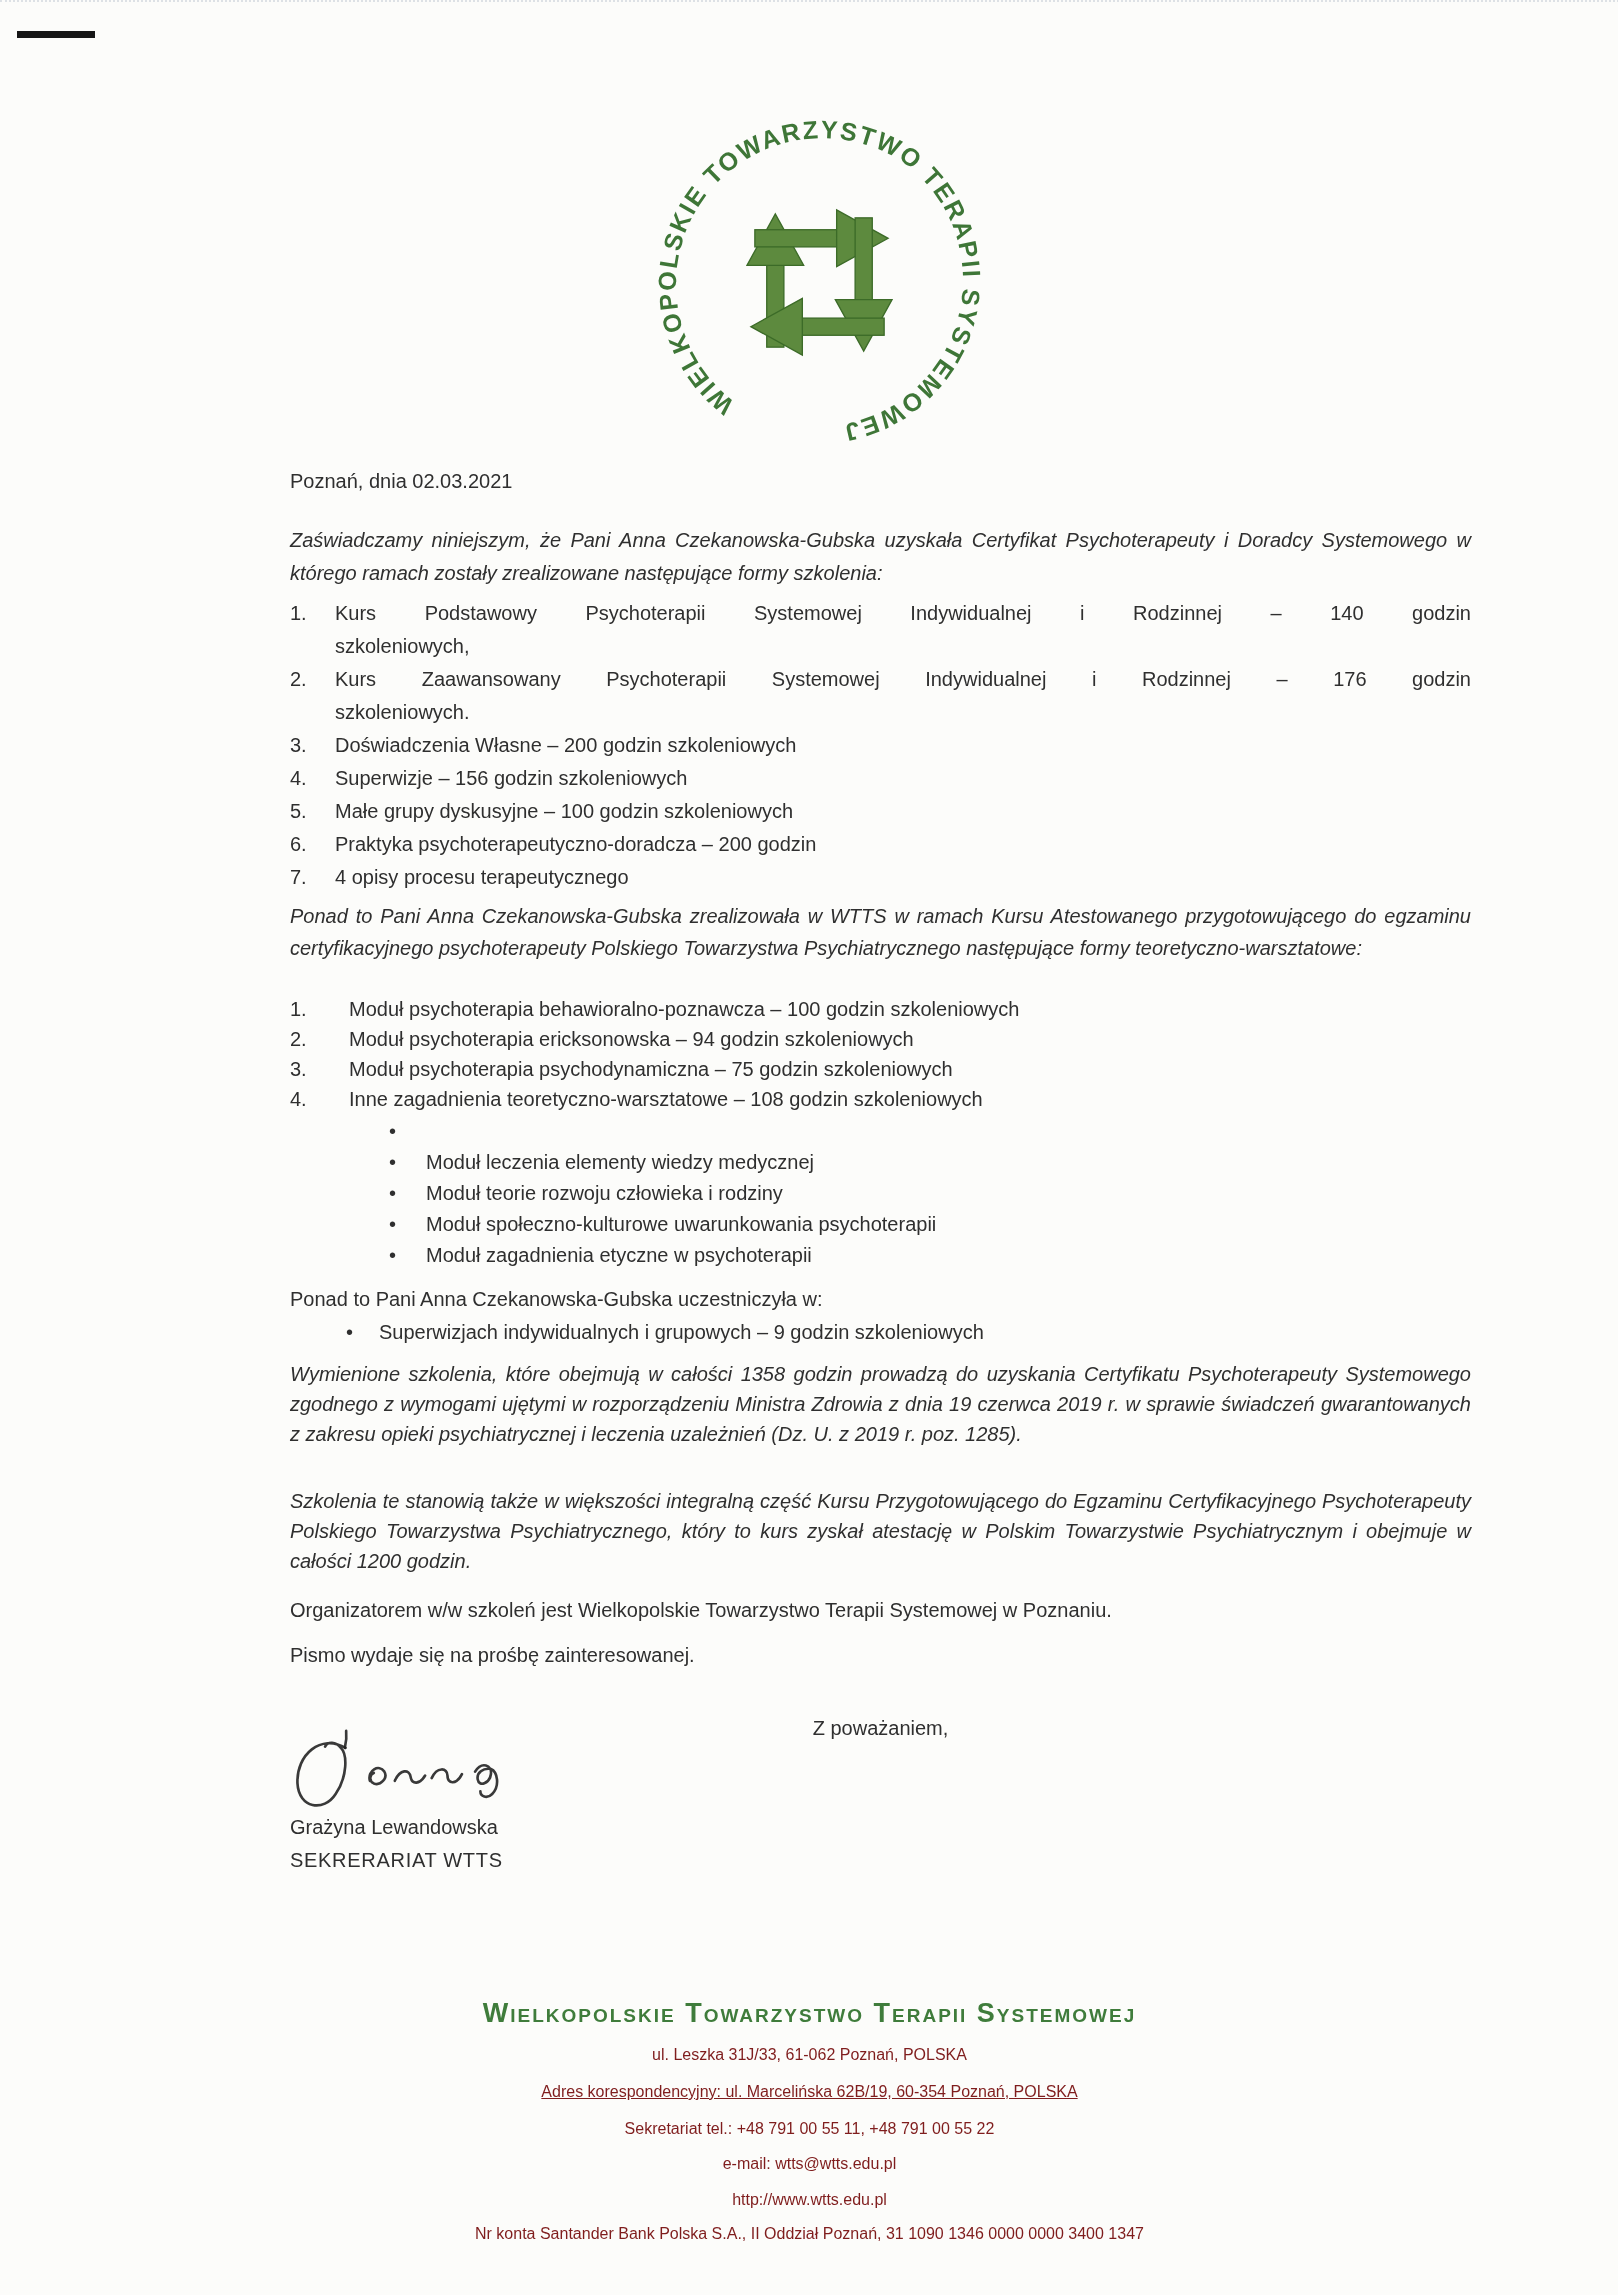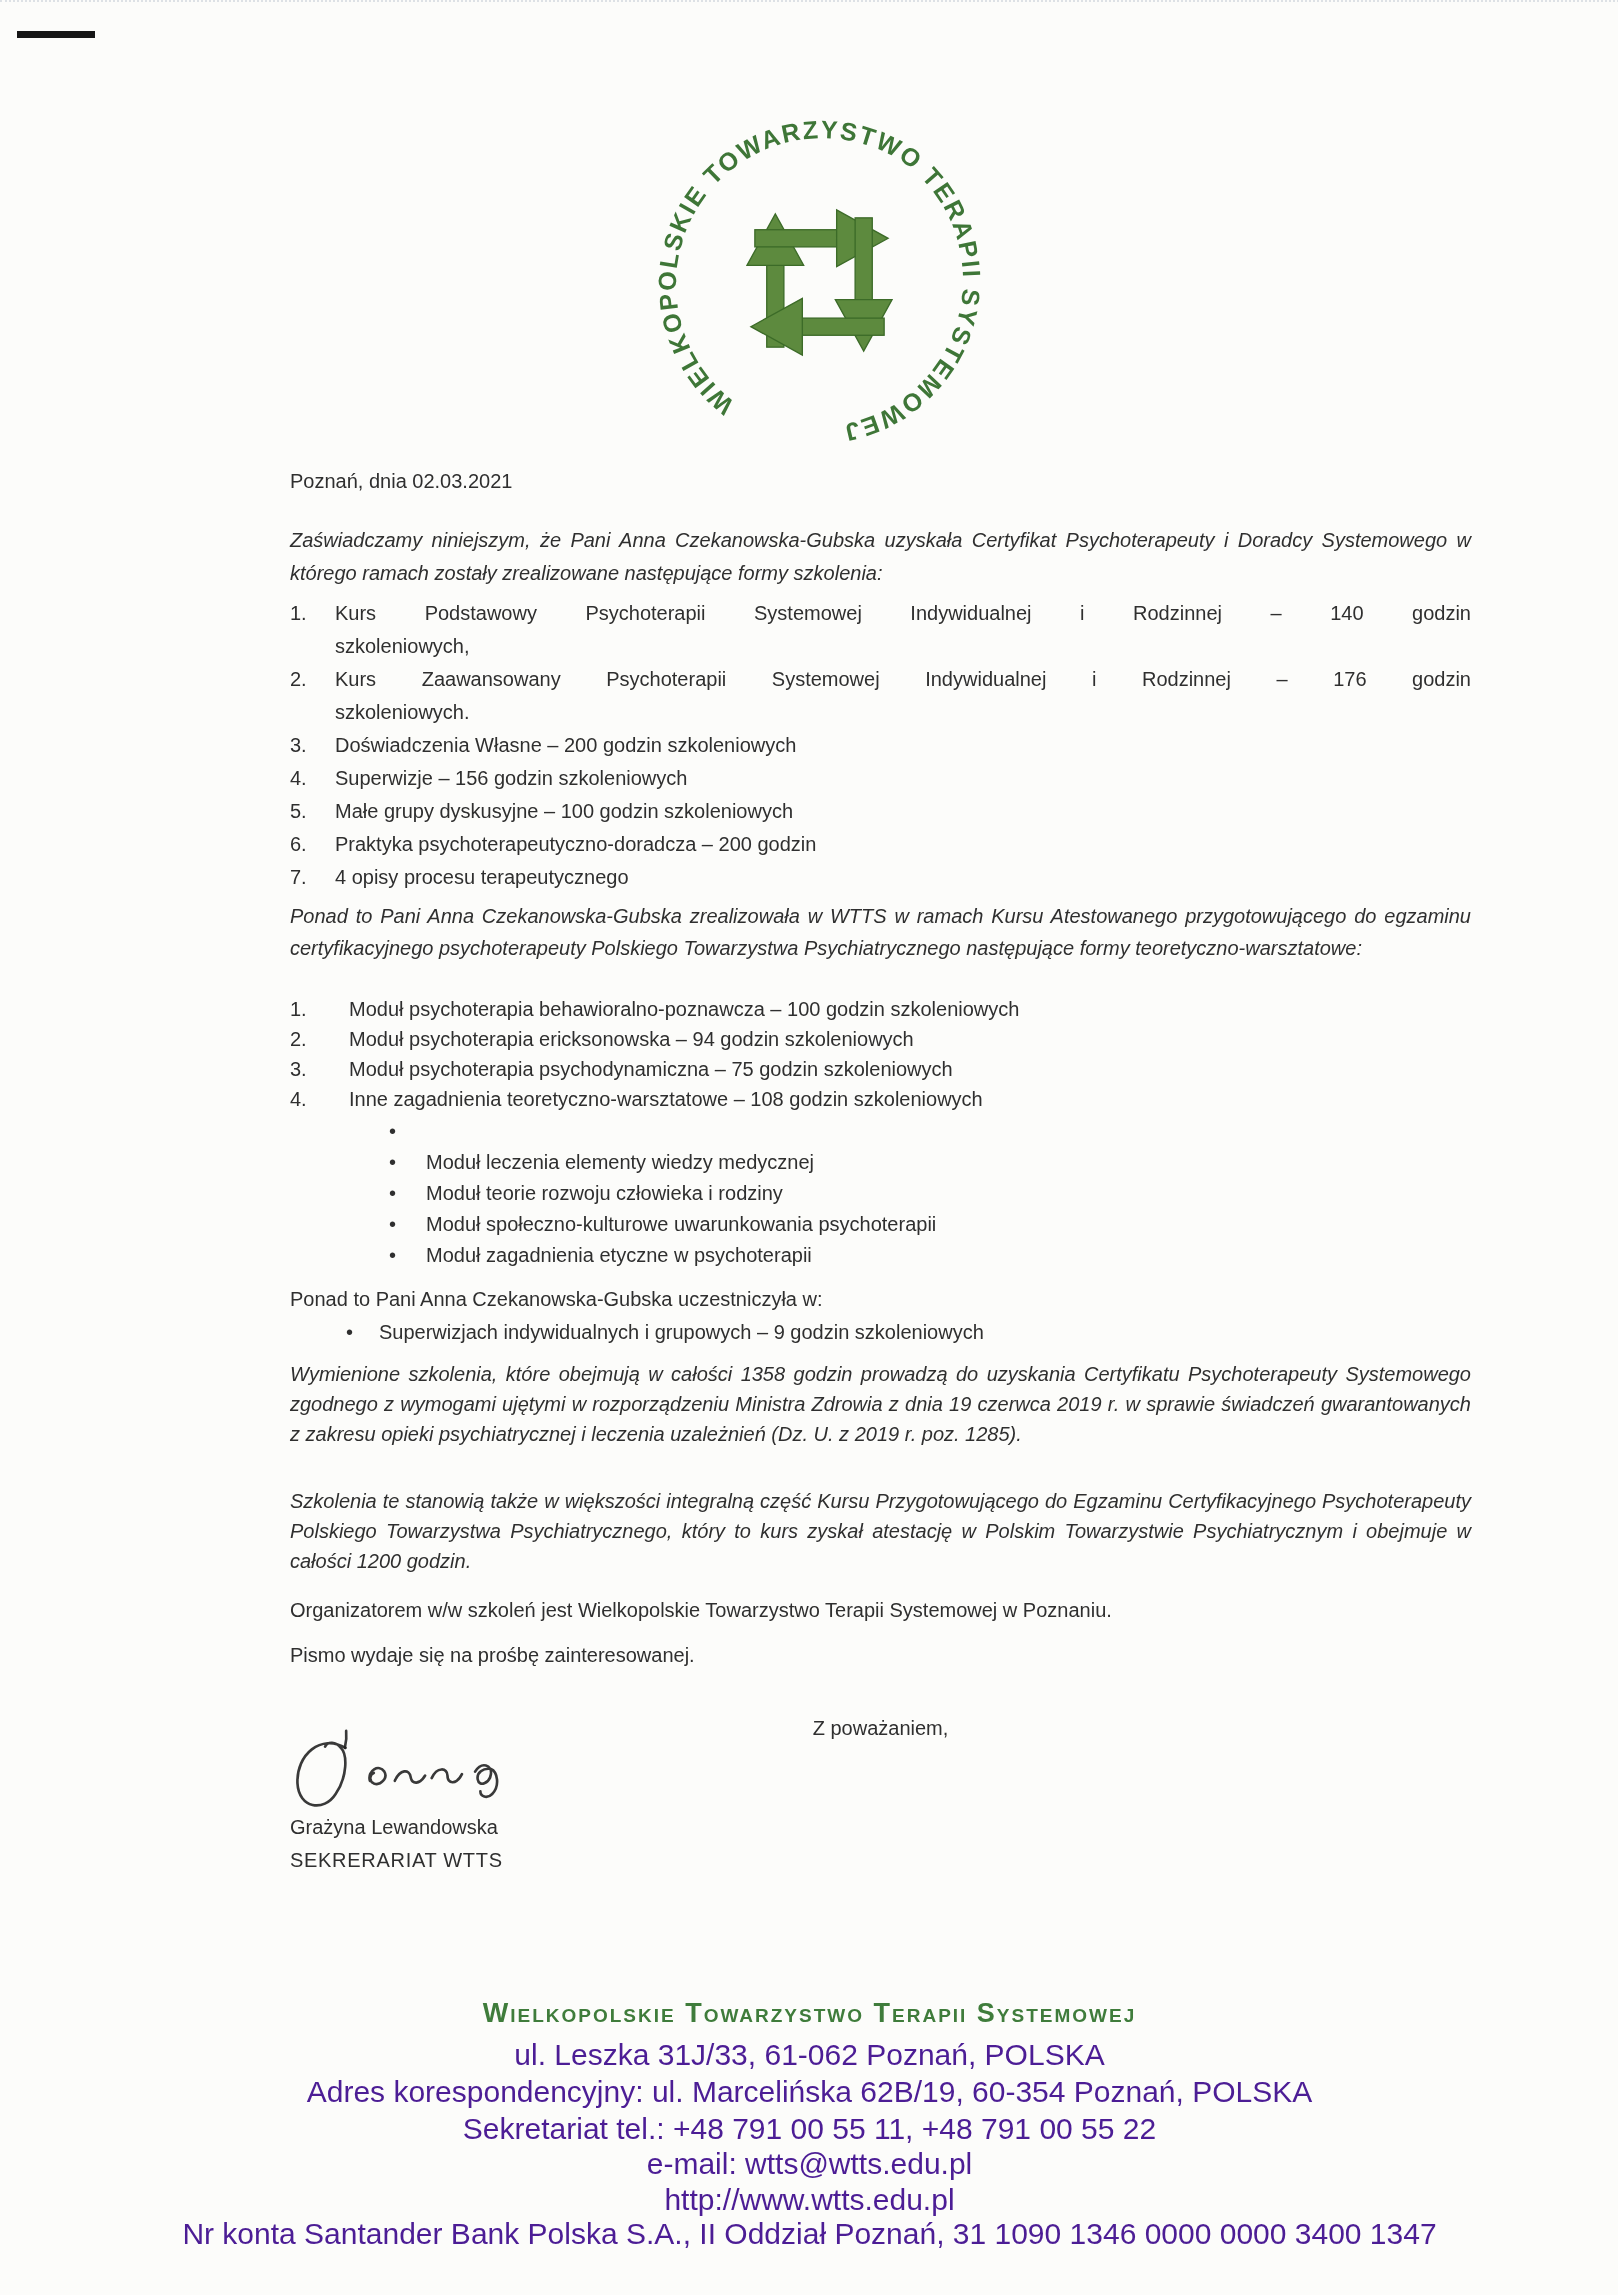--- a/index.html
+++ b/index.html
@@ -43,24 +43,24 @@
   .p4{top:1359px;line-height:30px;}
   .p5{top:1486px;line-height:30px;}
   .p6{top:1594px;}
   .p7{top:1639px;}
   .closing{top:1712px;text-align:center;}
   .signature{position:absolute;left:283px;top:1728px;width:250px;height:99px;}
   .signature path{fill:none;stroke:#1e1e1e;stroke-width:4;stroke-linecap:round;opacity:.88;}
   .name{top:1811px;}
   .role{top:1844px;letter-spacing:0.7px;}
   .fline{position:absolute;left:0;width:100%;text-align:center;
-    color:#4c1d95;font-size:30px;line-height:26px;}
+    color:#7f1d1d;font-size:16px;line-height:26px;}
   .f-title{top:2000px;font-variant:small-caps;font-weight:700;font-size:27px;
     letter-spacing:2px;color:#3f7c3b;}
-  .f1{top:2042px;} .f2{top:2079px;} .f3{top:2116px;}
+  .f1{top:2042px;} .f2{top:2079px;text-decoration:underline;} .f3{top:2116px;}
   .f4{top:2151px;} .f5{top:2187px;} .f6{top:2221px;}
 </style>
 </head>
 <body>
 
 <div class="page">
 
   <div class="scan-dash"></div>
 
   <div class="logo-wrap">

